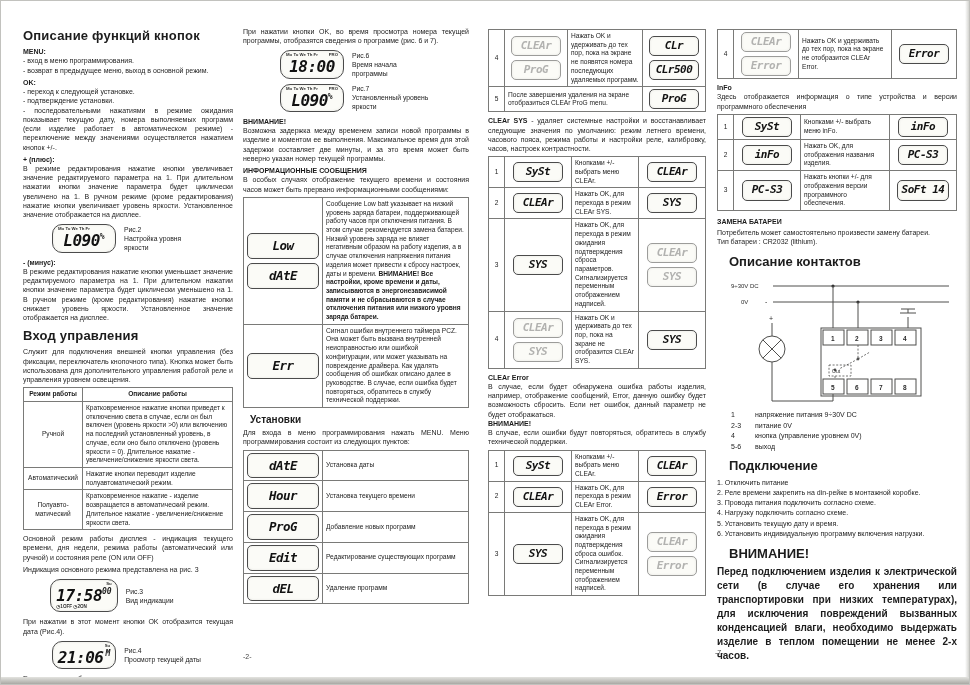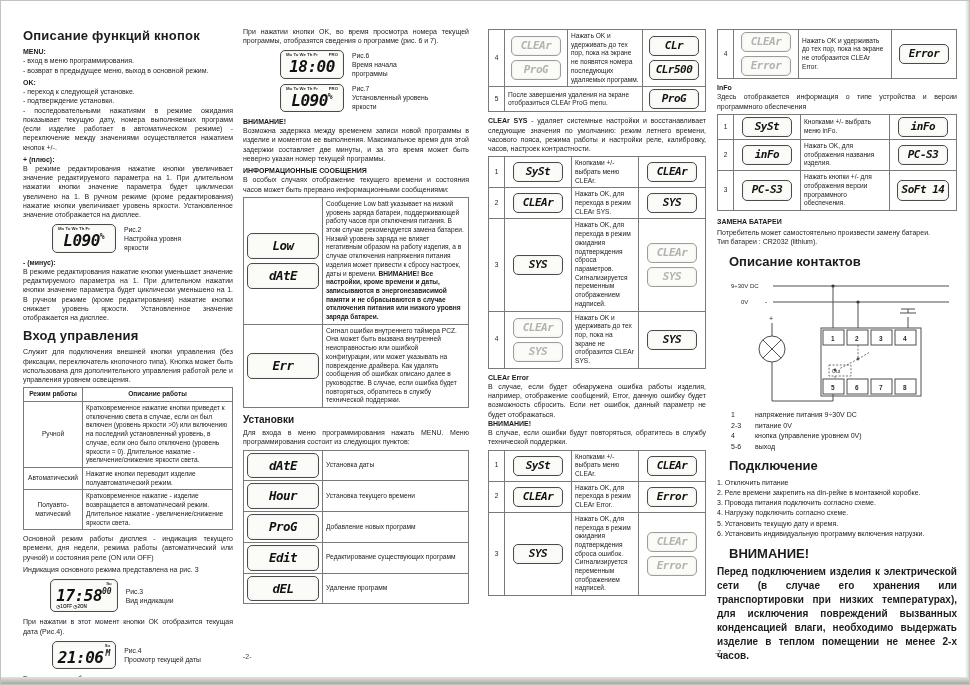--- a/index.html
+++ b/index.html
@@ -6,33 +6,33 @@
   .sheet{position:relative;width:970px;height:685px;background:#ffffff;border:1px solid #c2c2be;
          font-family:"Liberation Sans",sans-serif;color:#1c1c1c;overflow:hidden;box-sizing:border-box;}
   .edge-bottom{position:absolute;left:0;right:0;bottom:0;height:7px;background:linear-gradient(#e3e3df,#a9a9a4);}
   .edge-right{position:absolute;top:0;right:0;bottom:0;width:4px;background:linear-gradient(to right,#ffffff,#d4d4d0);}
   .col{position:absolute;top:26px;font-size:7px;line-height:1.32;}
   #c1{left:22px;width:210px;}
   #c2{left:242px;width:226px;}
   #c3{left:487px;width:218px;}
   #c4{left:716px;width:240px;}
   .h1{font-size:13px;font-weight:bold;margin:0 0 3px 0;letter-spacing:.2px;}
-  .h2{font-size:10px;font-weight:bold;margin:5px 0 2px 0;}
+  .h2{font-size:10px;font-weight:bold;margin:5px 0 2px 7px;}
   .bh{font-weight:bold;margin:3px 0 0 0;}
   .p{margin:0 0 3px 0;text-align:justify;}
   .fig{display:flex;align-items:center;justify-content:center;gap:8px;margin:5px 0;}
   .figcap{font-size:6.8px;line-height:1.35;width:80px;}
   .lcd{display:inline-block;border:1.4px solid #4b4b4b;border-radius:5px;background:#fbfbf7;
        padding:2px 5px;text-align:center;box-shadow:inset 0 0 3px rgba(0,0,0,.08);}
   .lcd .top{display:flex;justify-content:space-between;gap:4px;font-size:4.3px;font-weight:bold;color:#2e2e2e;min-height:5px;line-height:1.1;}
   .lcd .bot{font-size:4.6px;font-weight:bold;color:#2e2e2e;text-align:left;line-height:1.1;}
   .lcd .main{font-family:"DejaVu Sans Mono",monospace;font-style:italic;font-weight:bold;color:#121212;letter-spacing:-.5px;}
   .lcd .sup{font-family:"DejaVu Sans Mono",monospace;font-style:italic;font-weight:bold;font-size:8px;vertical-align:top;}
   .lcd.f .main{font-size:16px;line-height:1.08;}
-  .lcd.f{min-width:52px;}
+  .lcd.f{min-width:52px;border-radius:10px;}
   .lcd.m{min-width:42px;padding:5px 14px;}
   .lcd.m .main{font-size:12.5px;line-height:1.1;}
   .lcd.s{min-width:40px;padding:3px 4px;}
   .lcd.s .main{font-size:11px;line-height:1.1;}
   .lcd.g{border-color:#9c9c9a;}
   .lcd.g .main{color:#b2b2b0;}
   table{border-collapse:collapse;width:100%;}
   td,th{border:1px solid #7a7a78;padding:2px 3px;font-size:6.6px;vertical-align:middle;}
   th{font-weight:bold;text-align:center;}
   .txtc{text-align:left;}

